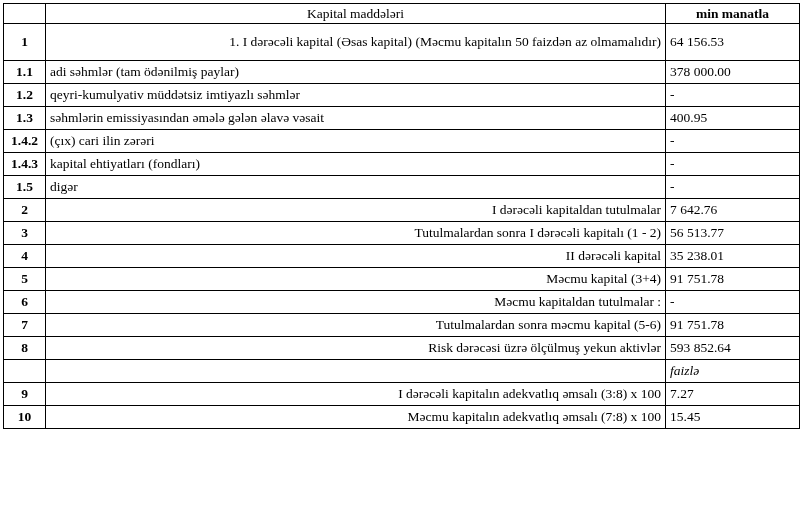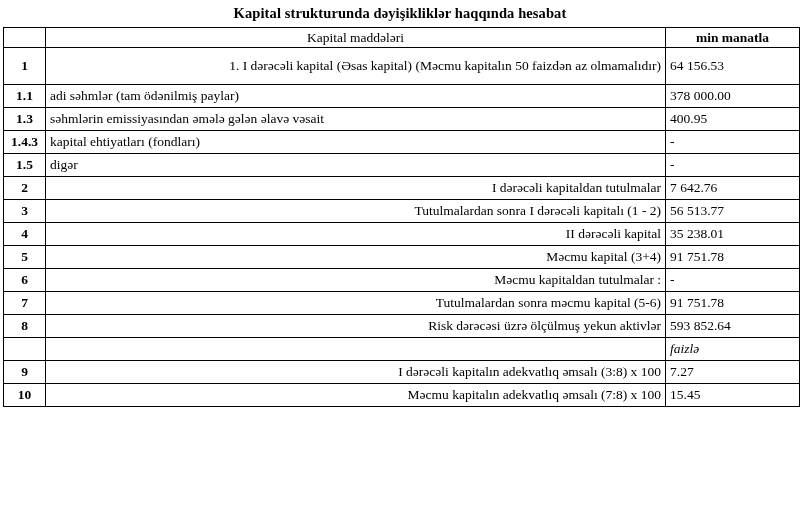--- a/index.html
+++ b/index.html
@@ -42,21 +42,20 @@
   .c-val { font-weight: normal; }
   th.c-label { text-align: center; font-weight: normal; }
   th.c-val { font-weight: bold; }
   td.c-label.bold { font-weight: normal; text-align: right; }
   td.c-val.italic { font-style: italic; }
 </style>
 </head>
 <body>
 
 <div class="page">
-  <div class="title">Kapital strukturunda dəyişikliklər haqqında hesabat</div>
 
   <table class="report">
     <colgroup>
       <col class="col-num">
       <col class="col-label">
       <col class="col-val">
     </colgroup>
     <thead>
       <tr>
         <th class="c-num"></th>
@@ -69,23 +68,33 @@
         <td class="c-num">1</td>
         <td class="c-label bold">1. I dərəcəli kapital (Əsas kapital) (Məcmu kapitalın 50 faizdən  az olmamalıdır)</td>
         <td class="c-val">64 156.53</td>
       </tr>
       <tr>
         <td class="c-num">1.1</td>
         <td class="c-label">adi səhmlər (tam ödənilmiş paylar)</td>
         <td class="c-val">378 000.00</td>
       </tr>
       <tr>
+        <td class="c-num">1.2</td>
+        <td class="c-label">qeyri-kumulyativ müddətsiz imtiyazlı səhmlər</td>
+        <td class="c-val">-</td>
+      </tr>
+      <tr>
         <td class="c-num">1.3</td>
         <td class="c-label">səhmlərin emissiyasından əmələ gələn  əlavə vəsait</td>
         <td class="c-val">400.95</td>
+      </tr>
+      <tr>
+        <td class="c-num">1.4.2</td>
+        <td class="c-label">(çıx) cari ilin zərəri</td>
+        <td class="c-val">-</td>
       </tr>
       <tr>
         <td class="c-num">1.4.3</td>
         <td class="c-label">kapital ehtiyatları (fondları)</td>
         <td class="c-val">-</td>
       </tr>
       <tr>
         <td class="c-num">1.5</td>
         <td class="c-label">digər</td>
         <td class="c-val">-</td>

